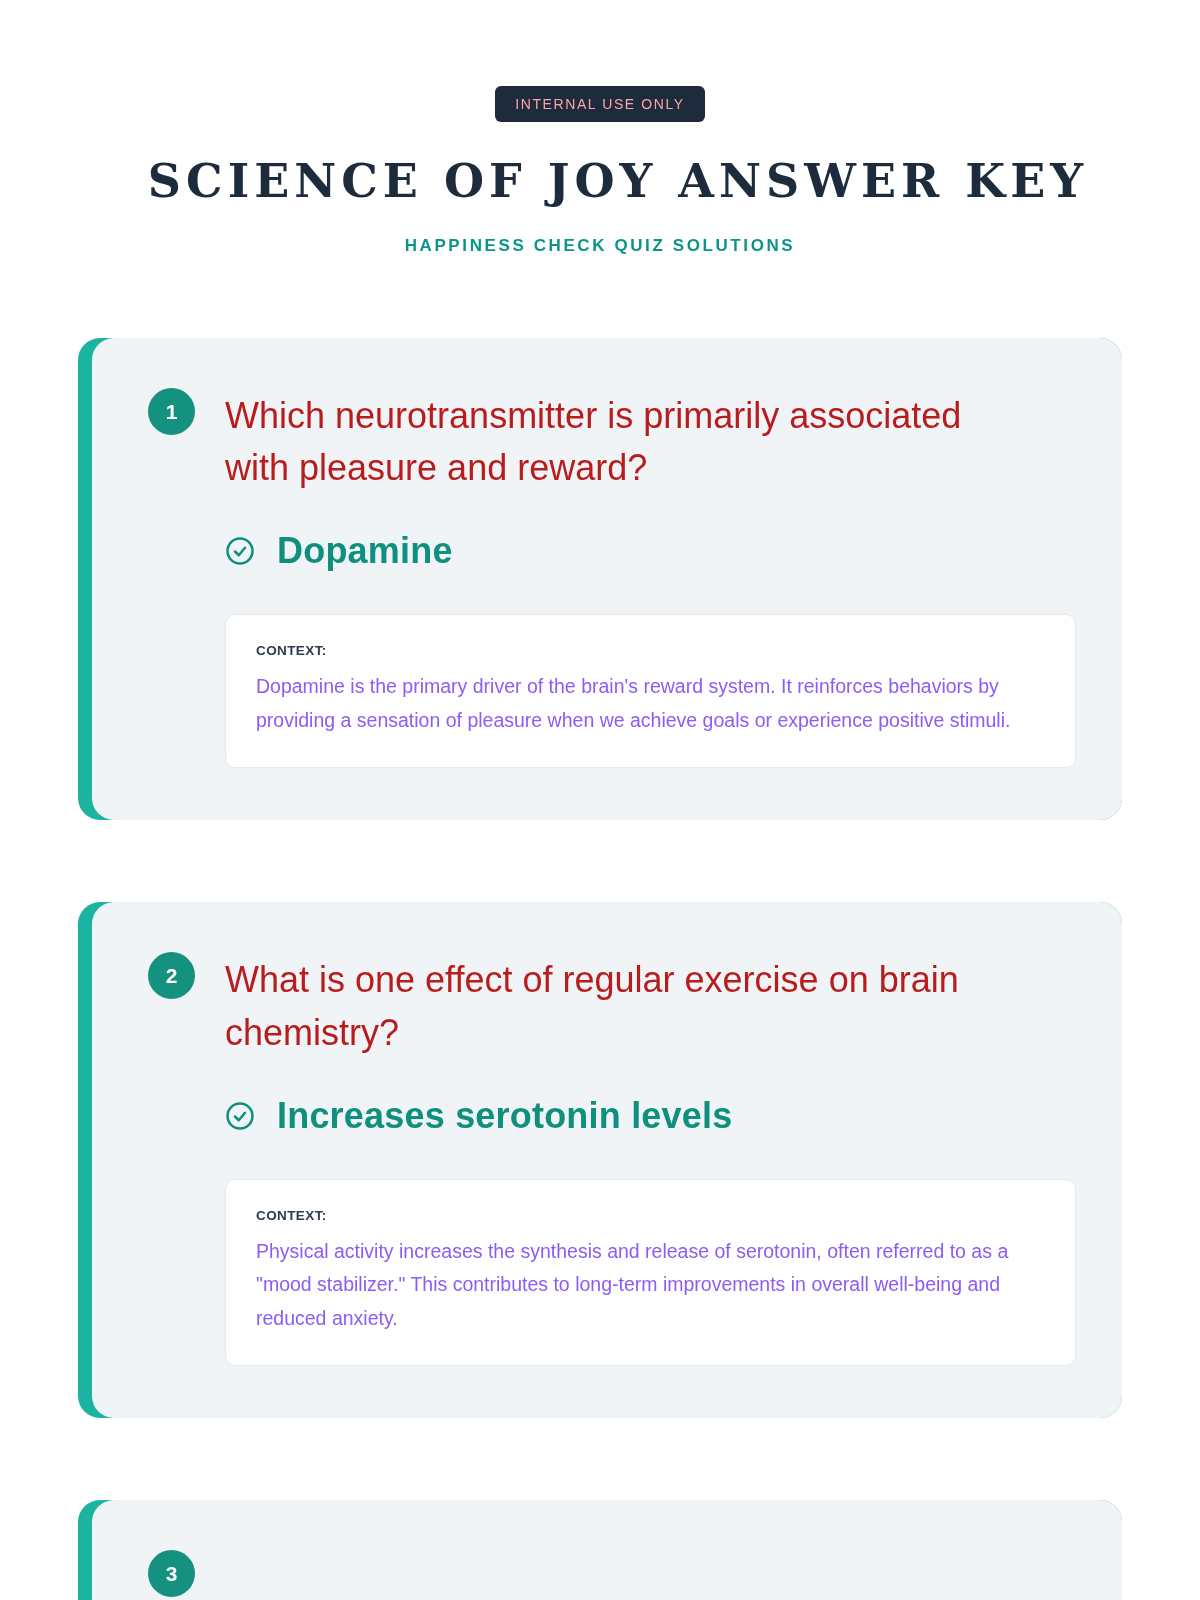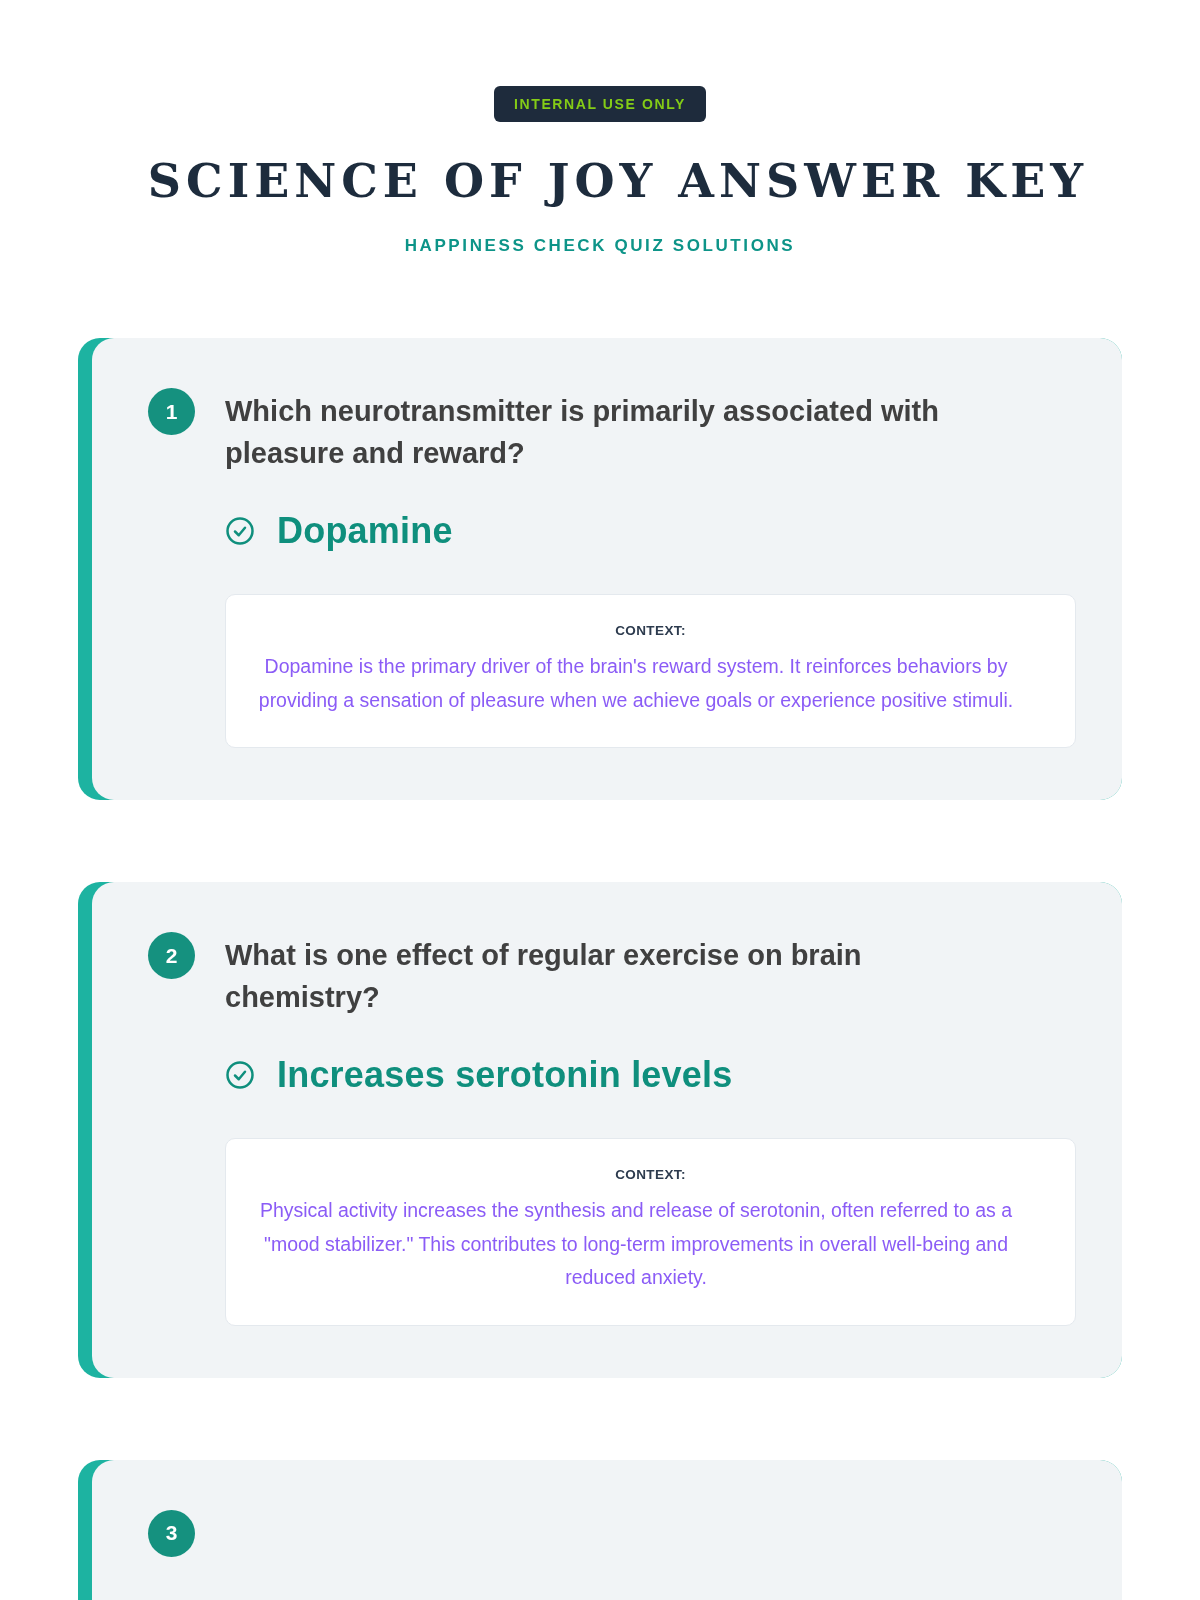--- a/index.html
+++ b/index.html
@@ -21,23 +21,23 @@
 
   
   .header {
     padding-top: 86px;
     text-align: center;
   }
 
   .badge {
     display: inline-block;
     background: #1e2b3c;
-    color: #84cc16;
+    color: #fca5a5;
     font-size: 14px;
-    font-weight: bold;
+    font-weight: normal;
     letter-spacing: 1.6px;
     padding: 10px 20px;
     border-radius: 6px;
   }
 
   .title {
     margin-top: 32px;
     font-family: "DejaVu Serif", "Liberation Serif", serif;
     font-weight: bold;
     font-size: 46px;
@@ -87,23 +87,23 @@
     background: #15917f;
     color: #ffffff;
     font-size: 21px;
     font-weight: bold;
     display: flex;
     align-items: center;
     justify-content: center;
   }
 
   .q-text {
-    font-size: 29px;
-    font-weight: bold;
-    color: #404040;
+    font-size: 36px;
+    font-weight: normal;
+    color: #b91c1c;
     line-height: 1.45;
     max-width: 770px;
     padding-top: 2px;
   }
 
   .answer-row {
     display: flex;
     align-items: center;
     gap: 22px;
     margin: 36px 0 0 77px;
@@ -121,21 +121,20 @@
     color: #0f8f7d;
     letter-spacing: 0.2px;
   }
 
   .context-box {
     margin: 42px 0 0 77px;
     background: #ffffff;
     border: 1px solid #e4e9ee;
     border-radius: 10px;
     padding: 28px 30px 30px 30px;
-    text-align: center;
   }
 
   .context-label {
     font-size: 13.5px;
     font-weight: bold;
     color: #2d3b4e;
     letter-spacing: 0.4px;
     margin-bottom: 12px;
   }
 

